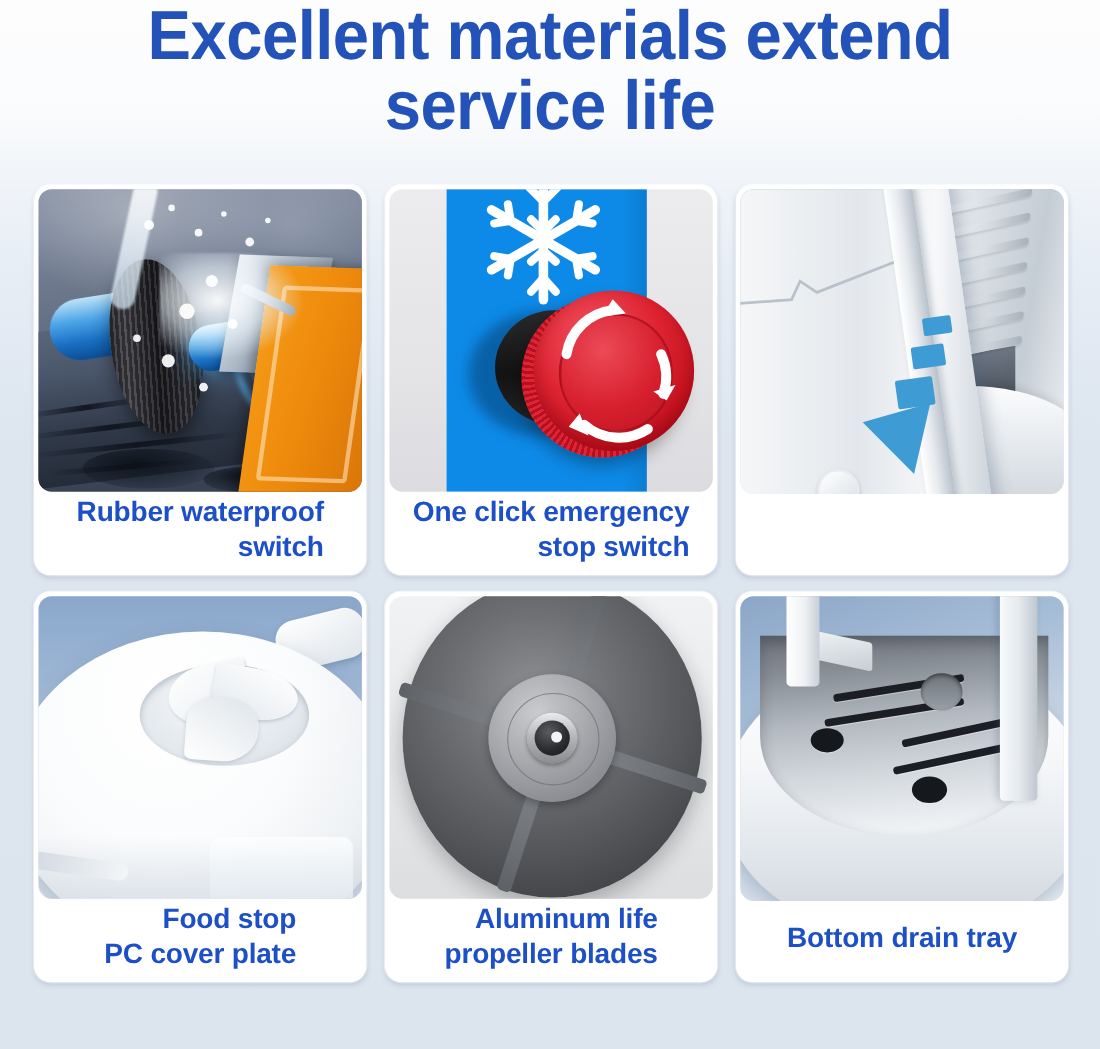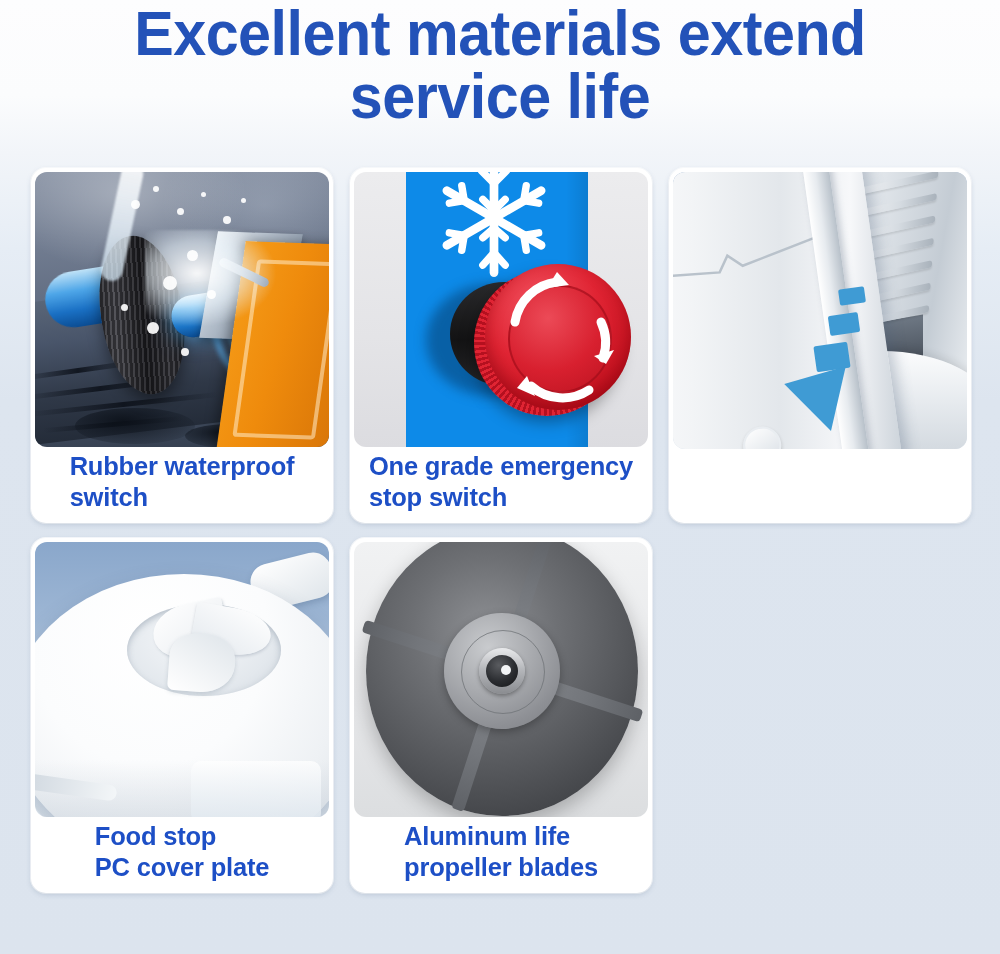--- a/index.html
+++ b/index.html
@@ -50,21 +50,21 @@
     position:relative;
     height:277px;
     margin:4px 4px 0 4px;
     border-radius:12px;
     overflow:hidden;
     background:#e9ecef;
   }
   .card-caption{
     flex:1;
     display:flex;align-items:center;justify-content:center;
-    text-align:left;
+    text-align:right;
     color:#1d4fc6;
     font-weight:bold;
     font-size:25.5px;
     line-height:31px;
     padding:4px 8px 10px 8px;
     white-space:pre-line;
     letter-spacing:-0.2px;
   }
 
   
@@ -331,21 +331,21 @@
               <path d="M30,58 A48,48 0 0 1 72,18"></path>
               <path d="M116,58 A48,48 0 0 1 118,94"></path>
               <path d="M104,126 A48,48 0 0 1 46,122"></path>
             </g>
             <polygon points="72,8 84,21 62,24" fill="#ffffff"></polygon>
             <polygon points="121,100 109,92 129,86" fill="#ffffff"></polygon>
             <polygon points="42,112 50,132 32,124" fill="#ffffff"></polygon>
           </svg>
         </div>
       </div>
-      <div class="card-caption">One grade emergency
+      <div class="card-caption">One click emergency
 stop switch</div>
     </div>
 
     <div class="card">
       <div class="card-media m3">
         <div class="bodyback"></div>
         <div class="darkgap"></div>
         <div class="fins">
           <div class="fin" style="top:0;"></div>
           <div class="fin" style="top:22px;"></div>
@@ -401,15 +401,33 @@
           <div class="hubring"></div>
           <div class="nutout"></div>
           <div class="nutin"></div>
           <div class="glint"></div>
         </div>
       </div>
       <div class="card-caption">Aluminum life
 propeller blades</div>
     </div>
 
+    <div class="card">
+      <div class="card-media m6">
+        <div class="base"></div>
+        <div class="tray">
+          <div class="slot" style="left:66px;top:44px;width:120px;transform:rotate(-9deg);"></div>
+          <div class="slot" style="left:58px;top:66px;width:128px;transform:rotate(-9deg);"></div>
+          <div class="slot" style="left:128px;top:84px;width:104px;transform:rotate(-12deg);"></div>
+          <div class="slot" style="left:120px;top:108px;width:112px;transform:rotate(-12deg);"></div>
+          <div class="hole" style="left:46px;top:84px;width:30px;height:22px;"></div>
+          <div class="hole" style="left:138px;top:128px;width:32px;height:24px;"></div>
+          <div class="notchhole"></div>
+        </div>
+        <div class="bracket"></div>
+        <div class="postL"></div>
+        <div class="postR"></div>
+      </div>
+      <div class="card-caption">Bottom drain tray</div>
+    </div>
 
   </div>
 </div>
 
 </body></html>

